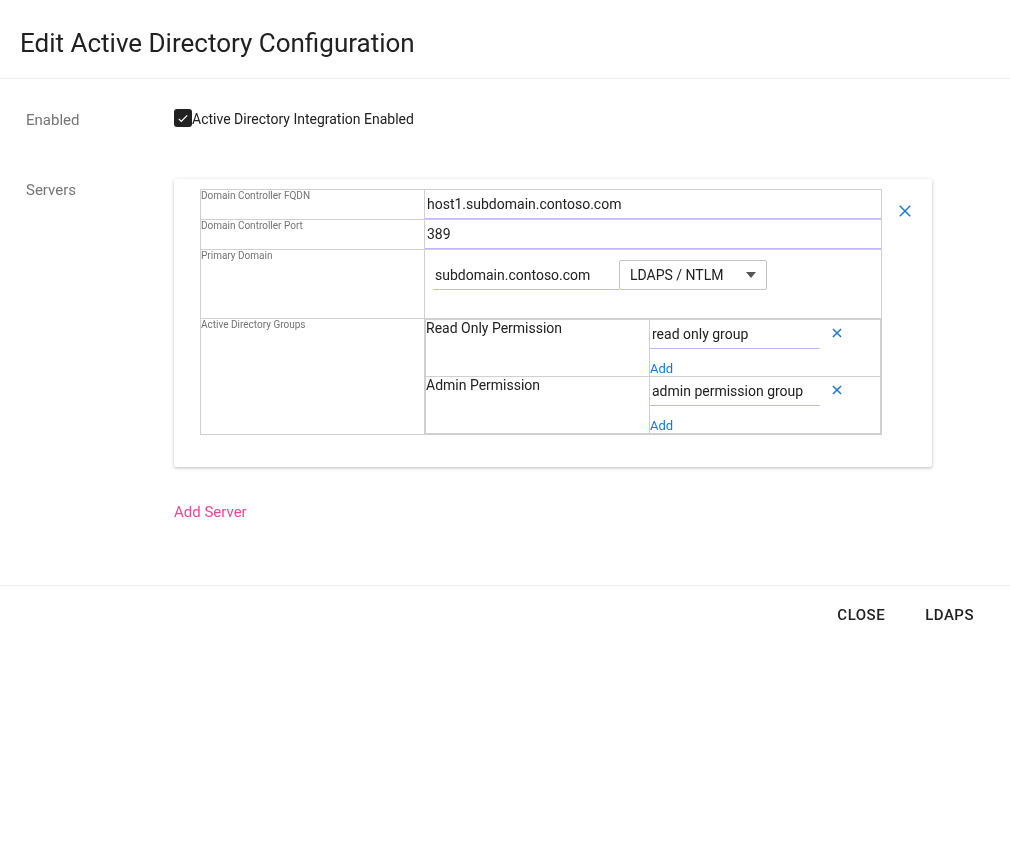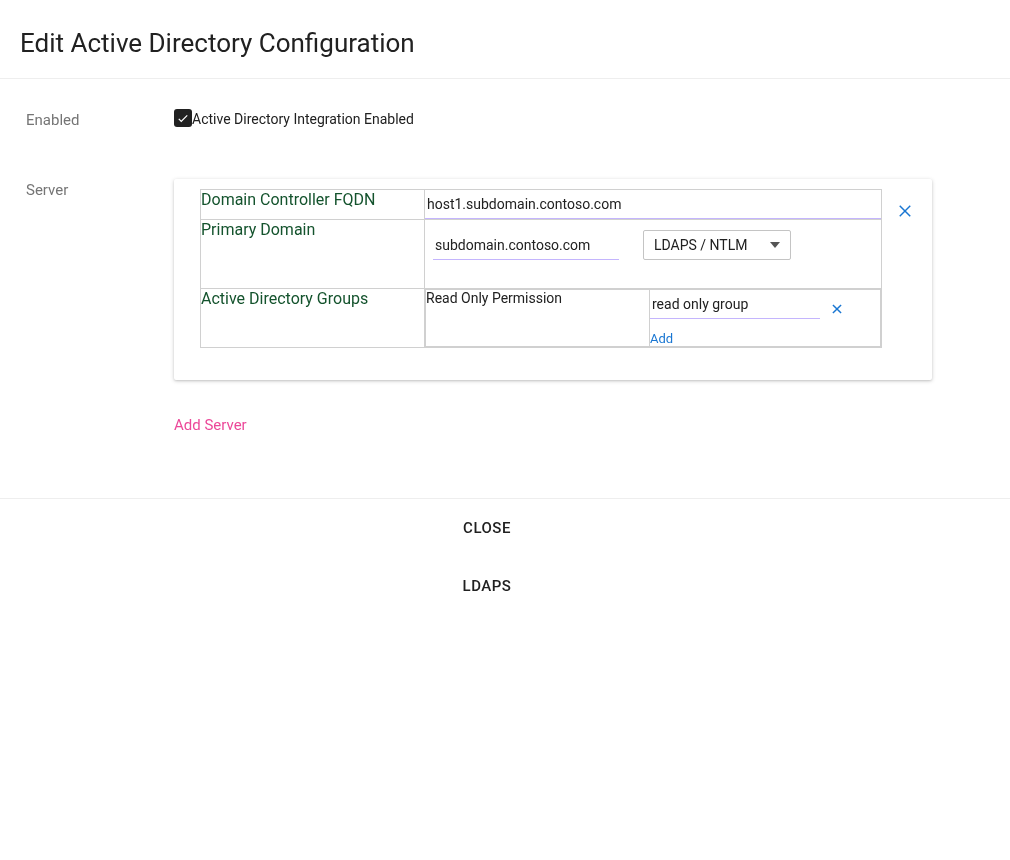--- a/index.html
+++ b/index.html
@@ -75,25 +75,25 @@
       border-collapse: collapse;
     }
     .tbl td {
       border: 1px solid #d0d0d0;
       padding: 0;
       vertical-align: top;
     }
     .cell-label {
       width: 224px;
       padding: 12px 8px 10px 10px;
-      font-size: 16px;
-      color: #14532d;
+      font-size: 10px;
+      color: #737373;
     }
     .cell-value { padding: 8px 8px 6px 8px; }
-    .pd-cell { padding: 10px 8px 28px 8px; display:flex; align-items:flex-end; gap: 24px; }
+    .pd-cell { padding: 10px 8px 28px 8px; display:flex; align-items:flex-end; }
 
     
     .u-input {
       border: none;
       border-bottom: 1px solid #c4b5fd;
       padding: 6px 2px;
       font-size: 14px;
       background: transparent;
       outline: none;
       color: #212121;
@@ -119,21 +119,21 @@
       border-left: 5px solid transparent;
       border-right: 5px solid transparent;
       border-top: 6px solid #555;
     }
 
     
     .inner-tbl { width: 100%; border-collapse: collapse; }
     .inner-tbl td { border: 1px solid #d0d0d0; vertical-align: top; }
     .perm-label { width: 224px; padding: 12px 8px 10px 10px; font-size: 14px; }
     .group-cell { padding: 8px 8px 8px 8px; }
-    .group-row { display:flex; align-items:flex-end; gap:10px; }
+    .group-row { display:flex; align-items:center; gap:10px; }
     .group-input { width: 170px; }
     .mini-x { cursor:pointer; flex-shrink:0; }
     .mini-x svg { width: 14px; height: 14px; stroke: #1976D2; }
     .add-link {
       color: #1976D2;
       font-size: 13px;
       margin-top: 12px;
       display: inline-block;
       cursor: pointer;
     }
@@ -147,21 +147,20 @@
       cursor: pointer;
     }
 
     
     .footer-divider { height:1px; background:#eee; margin-top: 44px; }
     .footer {
       display:flex;
       justify-content: flex-end;
       gap: 40px;
       padding: 20px 36px 30px 0;
-      flex-direction: column;
     }
     .footer-btn {
       background: none;
       border: none;
       font-size: 15px;
       font-weight: 500;
       letter-spacing: 0.5px;
       color: #212121;
       cursor: pointer;
       font-family: inherit;
@@ -185,37 +184,43 @@
           <svg viewBox="0 0 24 24">
             <path d="M9 16.2l-3.5-3.5L4 14.2l5 5 11-11-1.4-1.4z" fill="#fff"></path>
           </svg>
         </div>
         <span>Active Directory Integration Enabled</span>
       </div>
     </div>
   </div>
 
   <div class="form-row">
-    <div class="form-label">Server</div>
+    <div class="form-label">Servers</div>
     <div class="form-value">
 
       <div class="server-card">
         <div class="server-delete">
           <svg viewBox="0 0 24 24">
             <line x1="5" y1="5" x2="19" y2="19" stroke-width="2"></line>
             <line x1="19" y1="5" x2="5" y2="19" stroke-width="2"></line>
           </svg>
         </div>
 
         <table class="tbl">
           <tbody>
               <tr>
             <td class="cell-label">Domain Controller FQDN</td>
             <td class="cell-value">
               <input class="u-input u-input-full" value="host1.subdomain.contoso.com" style="">
+            </td>
+          </tr>
+          <tr>
+            <td class="cell-label">Domain Controller Port</td>
+            <td class="cell-value">
+              <input class="u-input u-input-full" value="389" style="">
             </td>
           </tr>
           <tr>
             <td class="cell-label">Primary Domain</td>
             <td>
               <div class="pd-cell">
                 <input class="u-input u-input-pd" value="subdomain.contoso.com" style="">
                 <div class="dropdown">
                   <span>LDAPS / NTLM</span>
                   <span class="caret"></span>
@@ -236,20 +241,35 @@
                       <span class="mini-x">
                         <svg viewBox="0 0 24 24">
                           <line x1="5" y1="5" x2="19" y2="19" stroke-width="2.5"></line>
                           <line x1="19" y1="5" x2="5" y2="19" stroke-width="2.5"></line>
                         </svg>
                       </span>
                     </div>
                     <span class="add-link">Add</span>
                   </td>
                 </tr>
+                <tr>
+                  <td class="perm-label">Admin Permission</td>
+                  <td class="group-cell">
+                    <div class="group-row">
+                      <input class="u-input group-input" value="admin permission group" style="">
+                      <span class="mini-x">
+                        <svg viewBox="0 0 24 24">
+                          <line x1="5" y1="5" x2="19" y2="19" stroke-width="2.5"></line>
+                          <line x1="19" y1="5" x2="5" y2="19" stroke-width="2.5"></line>
+                        </svg>
+                      </span>
+                    </div>
+                    <span class="add-link">Add</span>
+                  </td>
+                </tr>
               </tbody>
                   </table>
             </td>
           </tr>
         </tbody>
           </table>
       </div>
 
       <span class="add-server">Add Server</span>
 

